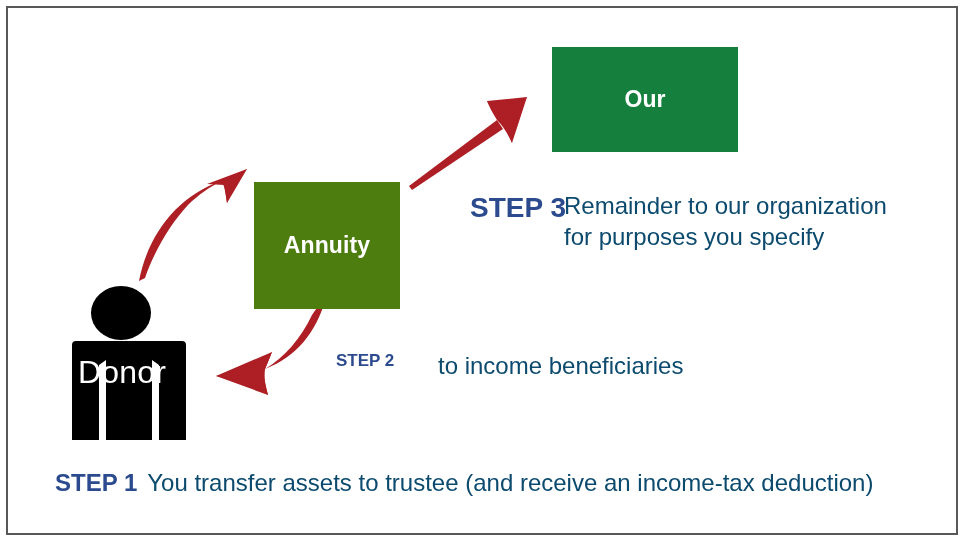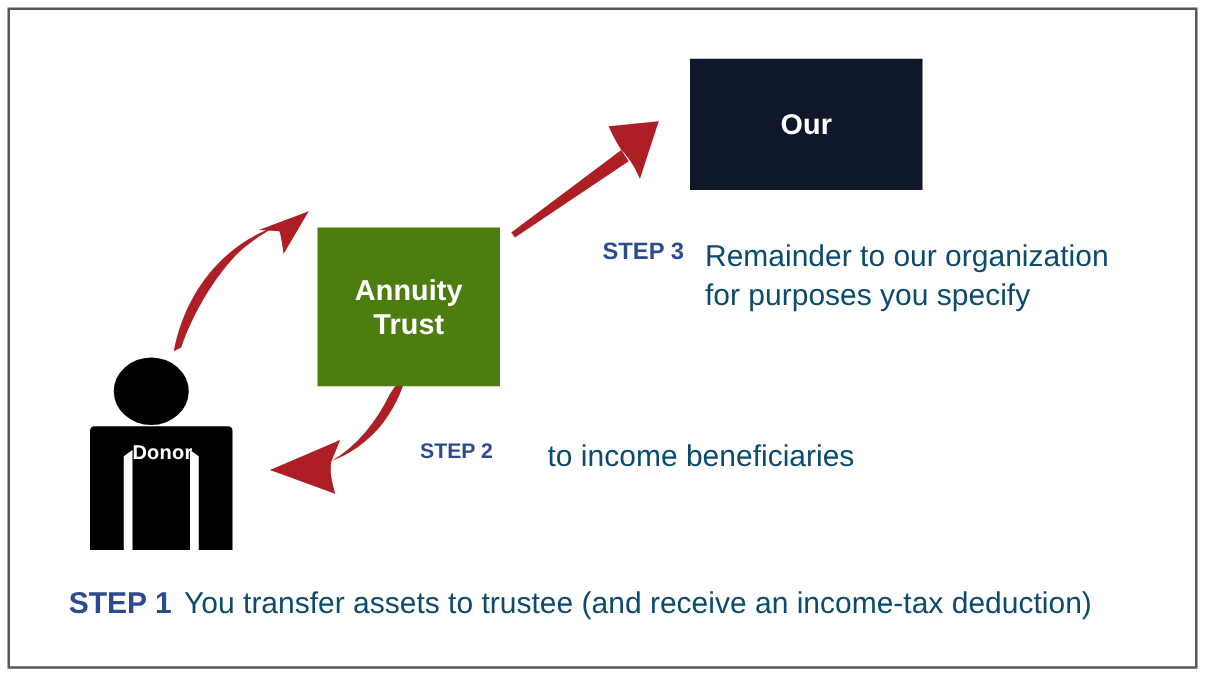--- a/index.html
+++ b/index.html
@@ -54,44 +54,43 @@
     color: #ffffff;
     font-weight: bold;
     line-height: 1.16;
   }
   .node-box span { display: block; }
   #org-box {
     left: 552px;
     top: 47px;
     width: 186px;
     height: 105px;
-    background: #0f172a;
+    background: #15803d;
     font-size: 23px;
     letter-spacing: 0.1px;
   }
   #trust-box {
     left: 254px;
     top: 182px;
     width: 146px;
     height: 127px;
     background: #4d7c0f;
     font-size: 23px;
     letter-spacing: 0.1px;
   }
 
   
   #donor-label {
     position: absolute;
     left: 78px;
     top: 354px;
     width: 104px;
-    text-align: center;
     color: #ffffff;
-    font-size: 16px;
-    font-weight: bold;
+    font-size: 32px;
+    font-weight: normal;
     letter-spacing: 0.2px;
   }
 
   
   .step {
     position: absolute;
     white-space: nowrap;
   }
   .step-num {
     color: #2c4b8e;
@@ -105,23 +104,23 @@
   }
 
   #step3 {
     left: 466px;
     top: 190px;
     font-size: 24px;
     line-height: 1.30;
   }
   #step3 .step-num {
     position: absolute;
-    left: 16px;
-    top: 0;
-    font-size: 19px;
+    left: 4px;
+    top: 0;
+    font-size: 28px;
   }
   #step3 .body {
     display: block;
     margin-left: 98px;
   }
 
   #step2 {
     left: 336px;
     top: 350px;
     font-size: 24px;
@@ -233,21 +232,20 @@
 
     <div class="node-box" id="org-box">
       <div>
         <span>Our</span>
       </div>
     </div>
 
     <div class="node-box" id="trust-box">
       <div>
         <span>Annuity</span>
-        <span>Trust</span>
       </div>
     </div>
 
     <div id="donor-label">Donor</div>
 
     <div class="step" id="step3">
       <span class="step-num">STEP 3</span>
       <span class="body">
         <span class="step-text step-line">Remainder to our organization</span>
         <span class="step-text step-line">for purposes you specify</span>

